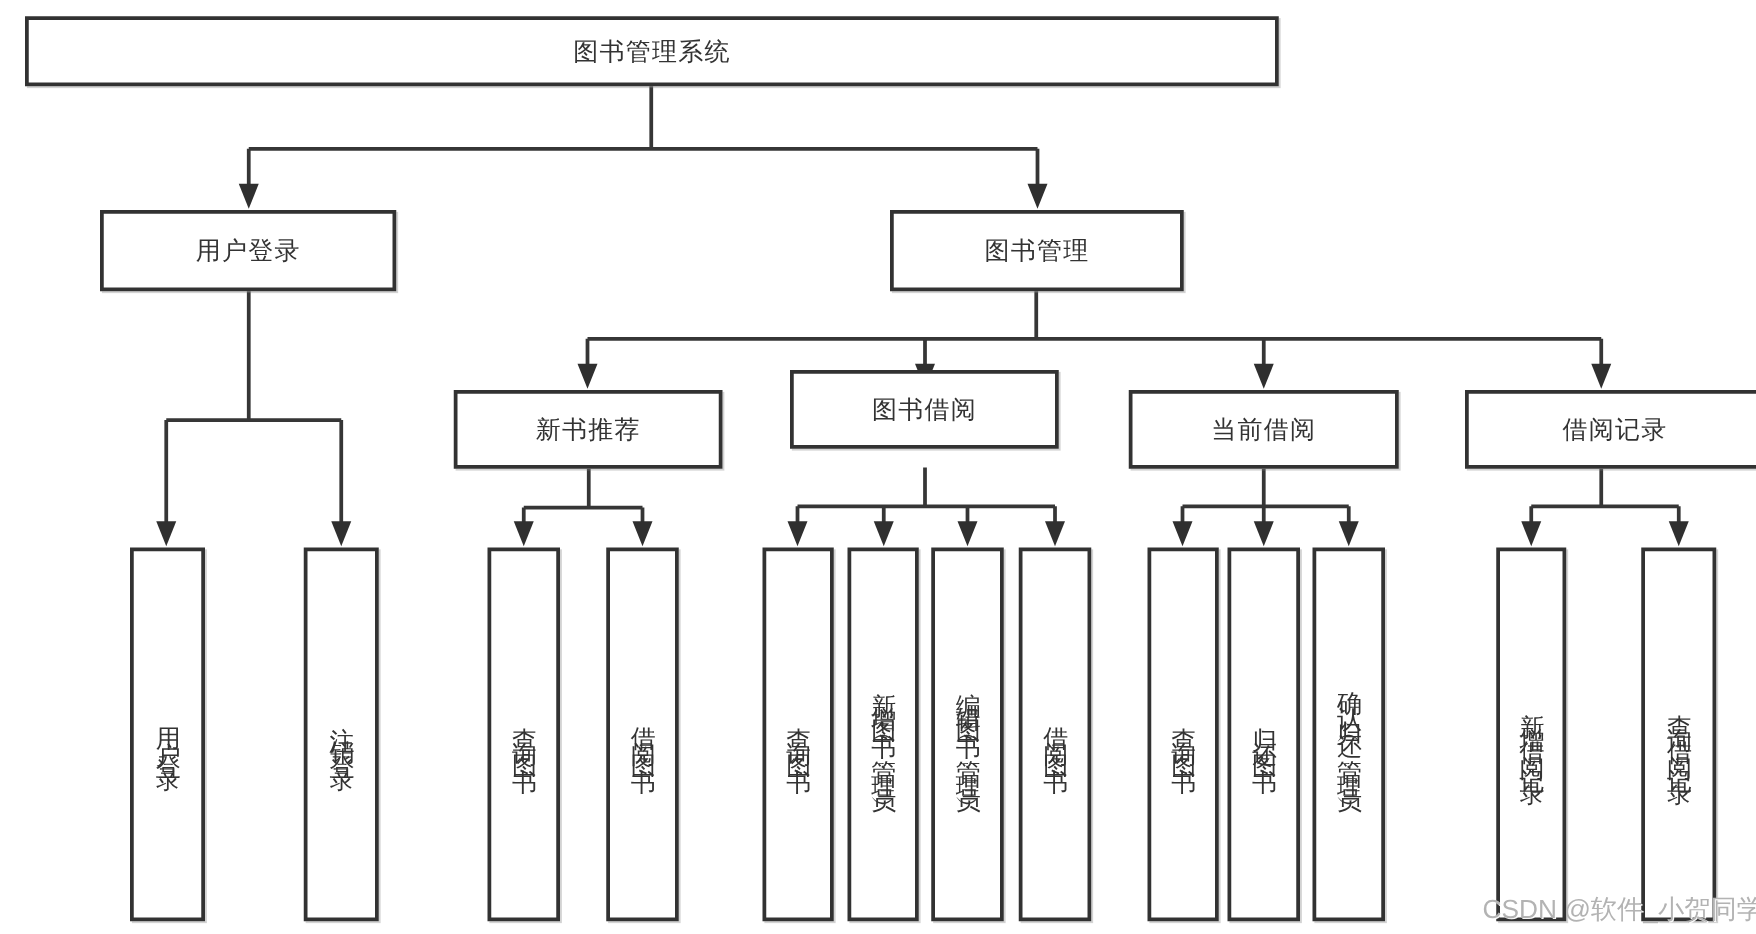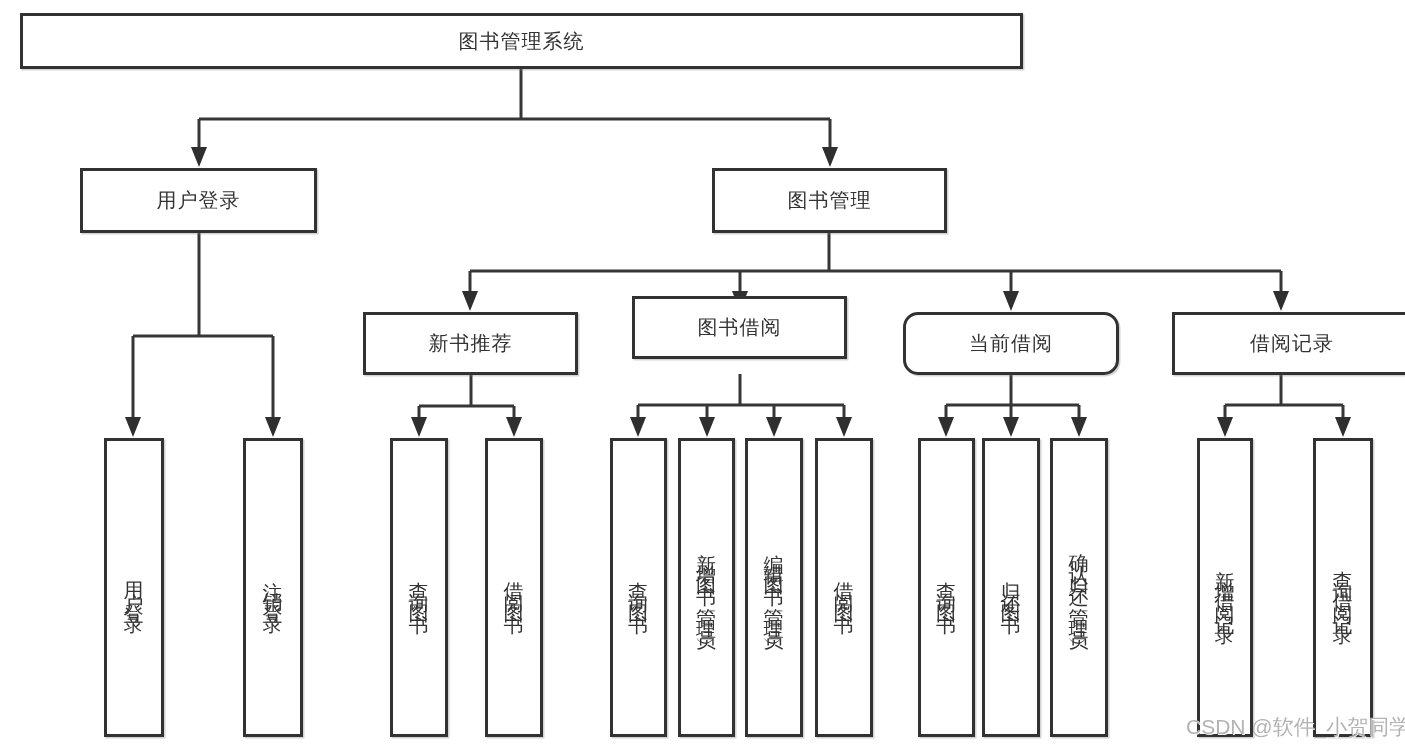--- a/index.html
+++ b/index.html
@@ -29,21 +29,21 @@
     text-orientation:mixed;
     letter-spacing:11px;
     line-height:1;
   }
   
   #b-root   {left:20px;  top:13px;  width:1003px; height:56px;}
   #b-login  {left:80px;  top:168px; width:237px;  height:65px;}
   #b-mgmt   {left:712px; top:168px; width:235px;  height:65px;}
   #b-newrec {left:363px; top:312px; width:215px;  height:63px;}
   #b-borrow {left:632px; top:296px; width:215px;  height:63px;}
-  #b-current{left:903px; top:312px; width:216px;  height:63px;border-radius:15px;}
+  #b-current{left:903px; top:312px; width:216px;  height:63px;}
   #b-records{left:1172px;top:312px; width:240px;  height:63px;}
   
   #f-login {left:104px; width:60px;}
   #f-logout{left:243px; width:60px;}
   #f-nr-q  {left:390px; width:58px;}
   #f-nr-b  {left:485px; width:58px;}
   #f-bb-q  {left:610px; width:57px;}
   #f-bb-a  {left:678px; width:57px;}
   #f-bb-e  {left:745px; width:58px;}
   #f-bb-b  {left:815px; width:58px;}

